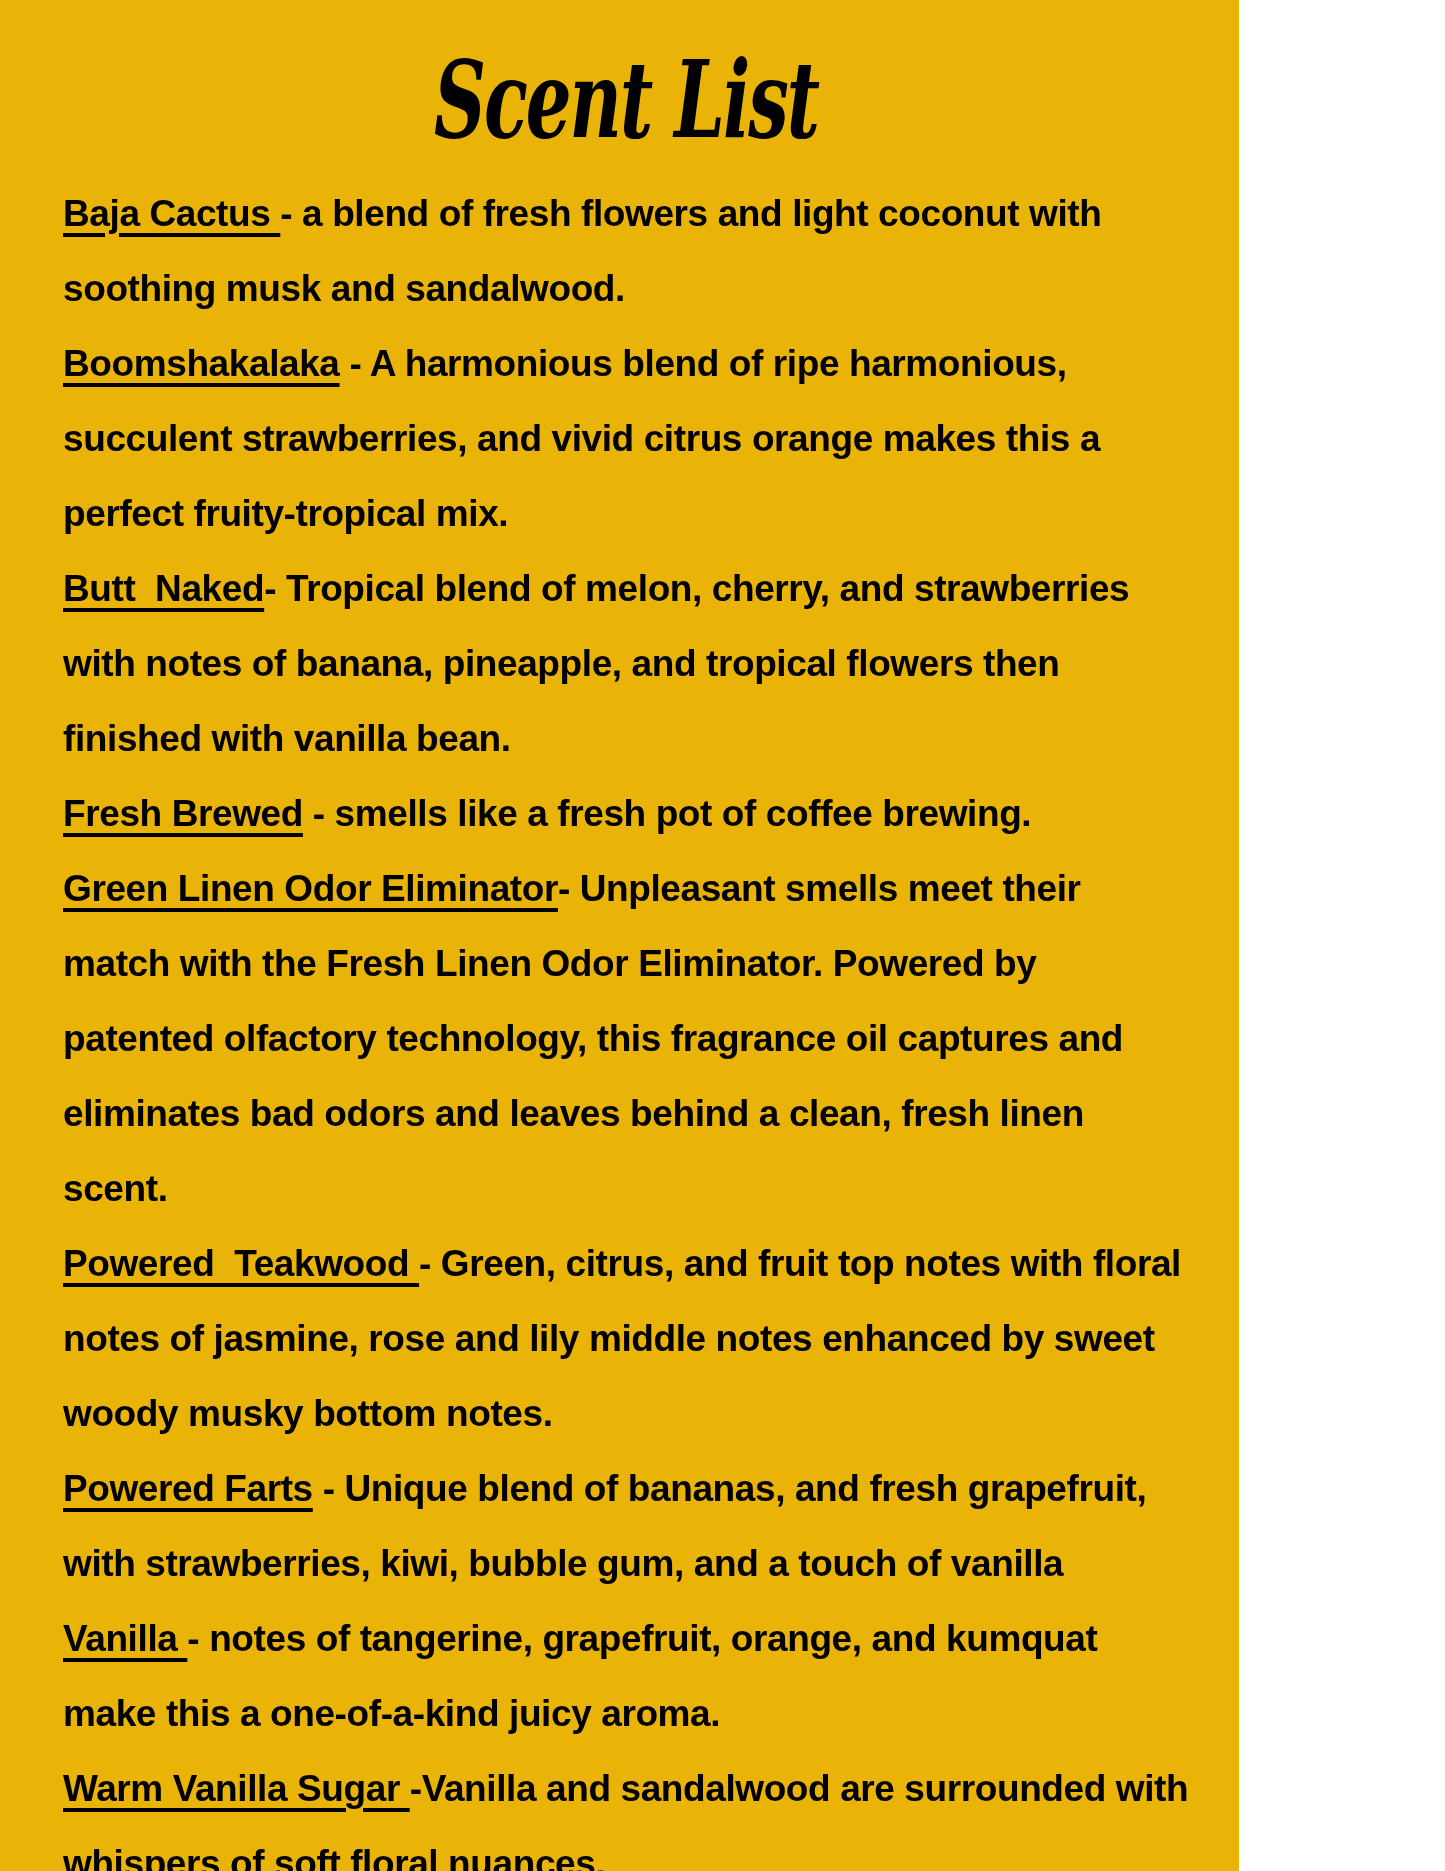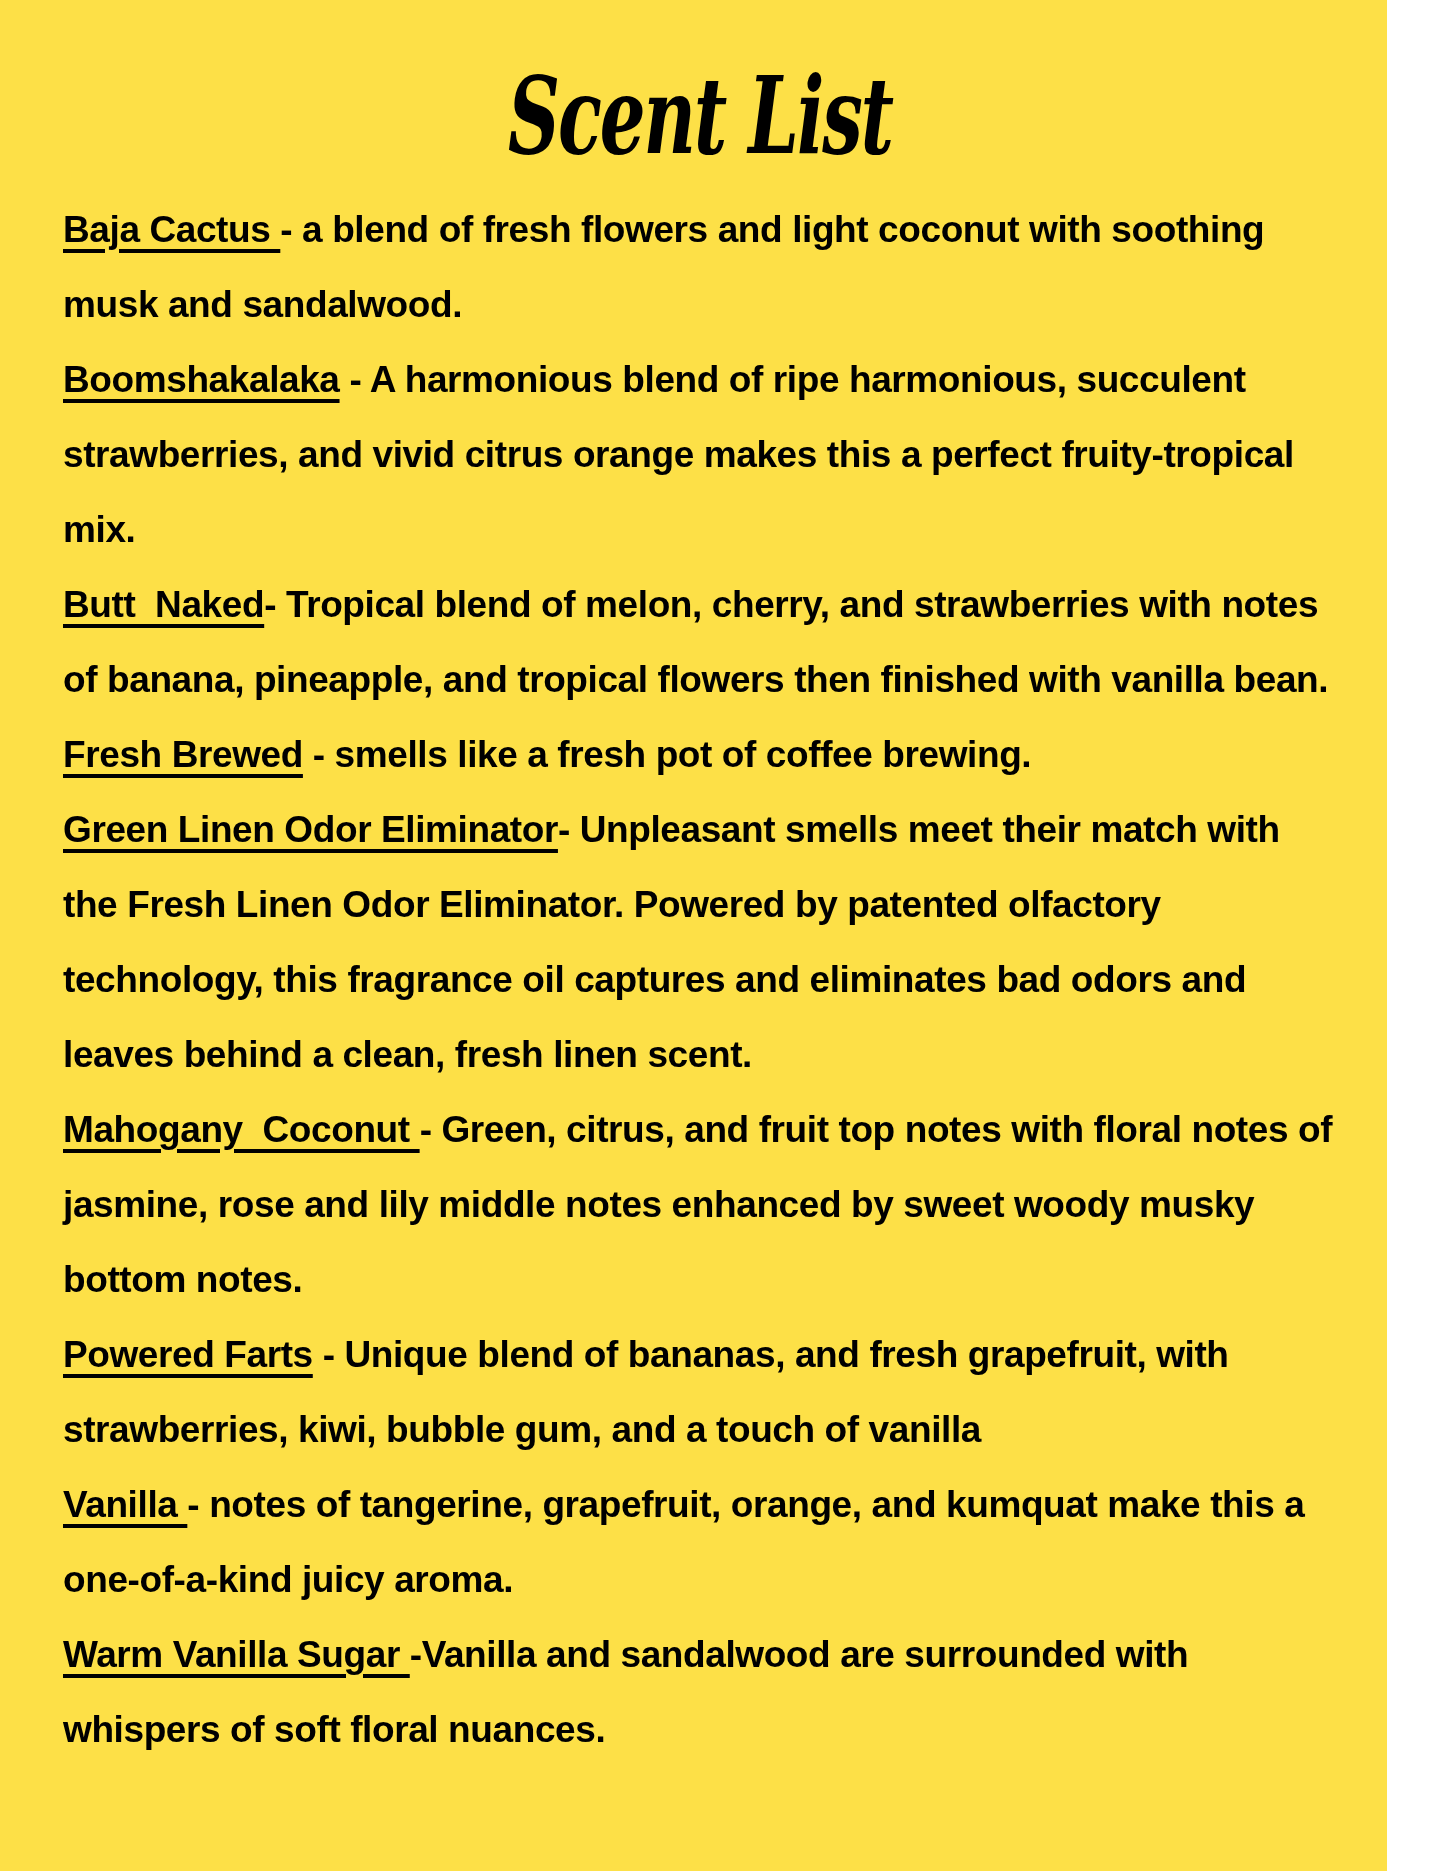--- a/index.html
+++ b/index.html
@@ -2,25 +2,25 @@
 <html><head>
 <meta charset="utf-8">
 <style>
   html, body {
     margin: 0;
     padding: 0;
     background: #ffffff;
   }
   .page {
     position: relative;
-    width: 1387px;
+    width: 1239px;
     height: 1871px;
     box-sizing: border-box;
-    background: #fde047;
-    padding: 57px 50px 0 63px;
+    background: #eab308;
+    padding: 41px 50px 0 63px;
     font-family: "Liberation Sans", sans-serif;
     color: #000000;
     overflow: hidden;
   }
   .title {
     margin: 0 0 16px 0;
     text-align: center;
     font-family: "DejaVu Serif", serif;
     font-style: italic;
     font-weight: 700;
@@ -52,18 +52,18 @@
 
 <div class="page">
   <h1 class="title">Scent List</h1>
 
   <div class="list">
     <p class="item"><span class="scent-name">Baja Cactus </span><span>- a blend of fresh flowers and light coconut with soothing musk and sandalwood.</span></p>
     <p class="item"><span class="scent-name">Boomshakalaka</span><span> - A harmonious blend of ripe harmonious, succulent strawberries, and vivid citrus orange makes this a perfect fruity-tropical mix.</span></p>
     <p class="item"><span class="scent-name">Butt  Naked</span><span>- Tropical blend of melon, cherry, and strawberries with notes of banana, pineapple, and tropical flowers then finished with vanilla bean.</span></p>
     <p class="item"><span class="scent-name">Fresh Brewed</span><span> - smells like a fresh pot of coffee brewing.</span></p>
     <p class="item"><span class="scent-name">Green Linen Odor Eliminator</span><span>- Unpleasant smells meet their match with the Fresh Linen Odor Eliminator. Powered by patented olfactory technology, this fragrance oil captures and eliminates bad odors and leaves behind a clean, fresh linen scent.</span></p>
-    <p class="item"><span class="scent-name">Mahogany  Coconut </span><span>- Green, citrus, and fruit top notes with floral notes of jasmine, rose and lily middle notes enhanced by sweet woody musky bottom notes.</span></p>
+    <p class="item"><span class="scent-name">Powered  Teakwood </span><span>- Green, citrus, and fruit top notes with floral notes of jasmine, rose and lily middle notes enhanced by sweet woody musky bottom notes.</span></p>
     <p class="item"><span class="scent-name">Powered Farts</span><span> - Unique blend of bananas, and fresh grapefruit, with strawberries, kiwi, bubble gum, and a touch of vanilla</span></p>
     <p class="item"><span class="scent-name">Vanilla </span><span>- notes of tangerine, grapefruit, orange, and kumquat make this a one-of-a-kind juicy aroma.</span></p>
     <p class="item"><span class="scent-name">Warm Vanilla Sugar </span><span>-Vanilla and sandalwood are surrounded with whispers of soft floral nuances.</span></p>
   </div>
 </div>
 
 </body></html>

